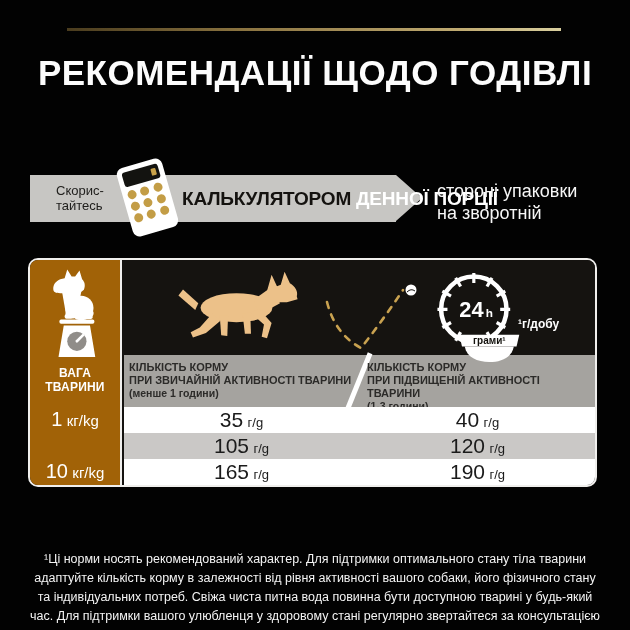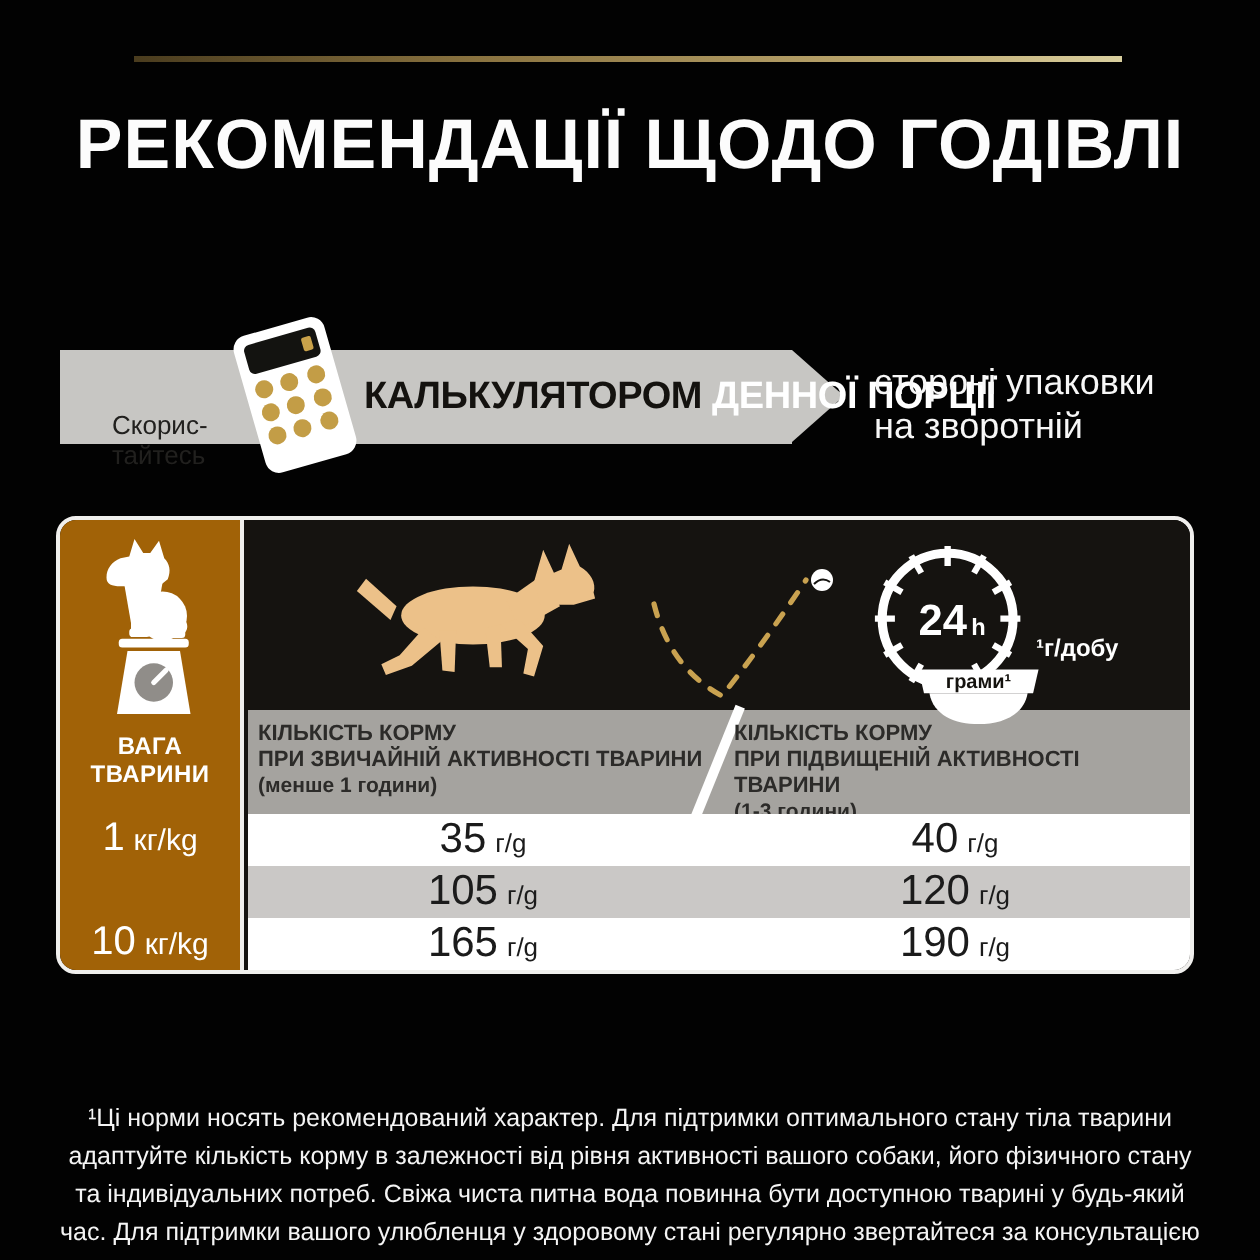--- a/index.html
+++ b/index.html
@@ -14,21 +14,21 @@
   .gold-line { left:67px; top:28px; width:494px; height:3px;
     background:linear-gradient(90deg,#4a3c1e,#8a7340 35%,#c0ab72 80%,#d9cf9f); }
   .main-title { left:0; top:53px; width:630px; text-align:center;
     color:#fcfcfc; font-size:35px; font-weight:700; letter-spacing:.5px; }
 
   
   .banner-bg { left:30px; top:175px; width:366px; height:47px; background:#c7c6c3; }
   .banner-tip { left:396px; top:175px; width:0; height:0;
     border-top:23.5px solid transparent; border-bottom:23.5px solid transparent;
     border-left:26px solid #c7c6c3; }
-  .banner-prefix { left:56px; top:183px; color:#21201e; font-size:13px; line-height:15px;margin-top:22px; }
+  .banner-prefix { left:56px; top:183px; color:#21201e; font-size:13px; line-height:15px; }
   .banner-highlight { left:182px; top:188px; font-size:19px; font-weight:700; letter-spacing:-.2px; white-space:nowrap; }
   .hl-dark { color:#14120f; }
   .hl-light { color:#ffffff; margin-left:5px; }
   .banner-note { left:437px; top:180px; color:#f7f7f7; font-size:18px; line-height:22px; }
 
   
   .calc { left:124px; top:162px; width:47px; height:71px; background:#fff;
     border-radius:7px; transform:rotate(-16deg); z-index:3; padding:5px 5px; }
   .calc-screen { width:37px; height:15px; background:#131310; border-radius:3px; position:relative; }
   .calc-screen .dot { position:absolute; right:3px; top:4px; width:5px; height:7px; background:#c9a24a; border-radius:1px; }

